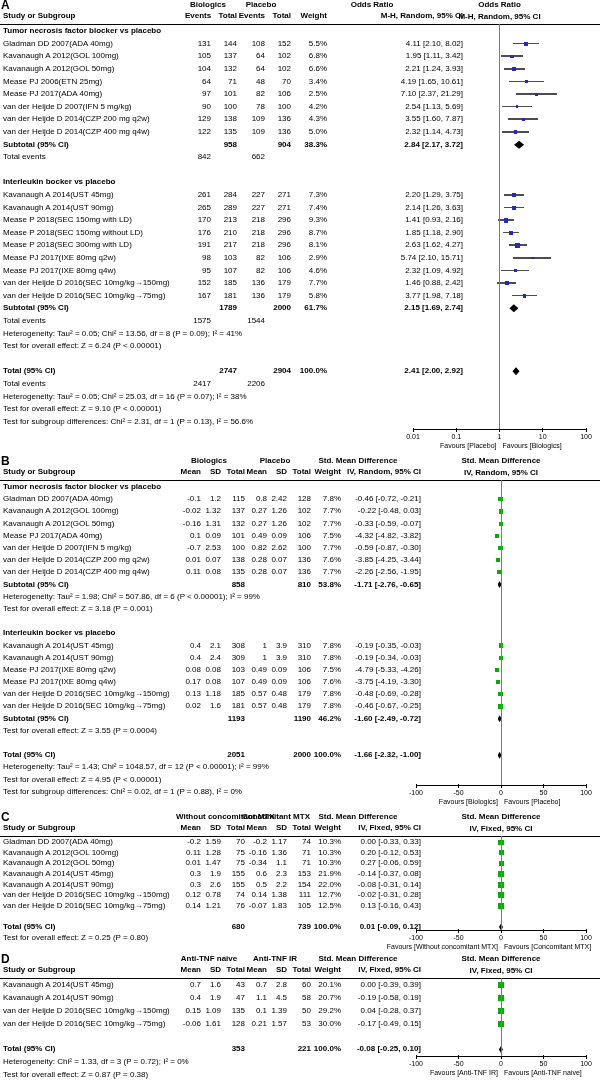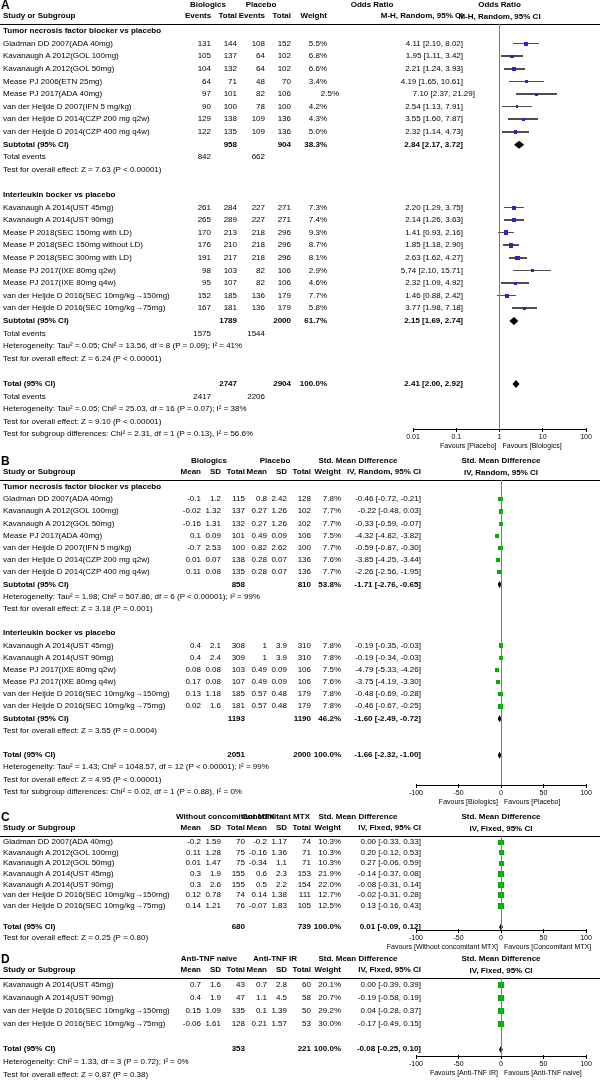--- a/index.html
+++ b/index.html
@@ -105,35 +105,35 @@
             <div class="ci-line" style="left: 95.9062px; width: 34.956px; top: calc(50% - 1px); height: 1.6px;"></div>
             <div class="sq" style="width: 2.69px; height: 2.69px; left: 112.066px; top: calc(50% - 1.345px); background: rgb(38, 38, 204);"></div>
           </div>
         </div>
         <div class="frow" style="height: 12.6px;">
           <div class="namec" style="width: 182px;">Mease PJ 2017(ADA 40mg)</div>
           <div class="num" style="width: 26px;">97</div>
           <div class="num" style="width: 26px;">101</div>
           <div class="num" style="width: 28px;">82</div>
           <div class="num" style="width: 26px;">106</div>
-          <div class="num" style="width: 48px;">2.5%</div>
+          <div class="num" style="width: 36px;">2.5%</div>
           <div class="num" style="width: 136px;">7.10 [2.37, 21.29]</div>
           <div class="prow" style="left: 413px; width: 173px;">
             <div class="ci-line" style="left: 102.708px; width: 41.2357px; top: calc(50% - 1px); height: 1.6px;"></div>
             <div class="sq" style="width: 2.5px; height: 2.5px; left: 122.067px; top: calc(50% - 1.25px); background: rgb(38, 38, 204);"></div>
           </div>
         </div>
         <div class="frow" style="height: 12.6px;">
           <div class="namec" style="width: 182px;">van der Heijde D 2007(IFN 5 mg/kg)</div>
           <div class="num" style="width: 26px;">90</div>
           <div class="num" style="width: 26px;">100</div>
           <div class="num" style="width: 28px;">78</div>
           <div class="num" style="width: 26px;">100</div>
           <div class="num" style="width: 36px;">4.2%</div>
-          <div class="num" style="width: 136px;">2.54 [1.13, 7.91]</div>
+          <div class="num" style="width: 136px;">2.54 [1.13, 5.69]</div>
           <div class="prow" style="left: 413px; width: 173px;">
             <div class="ci-line" style="left: 88.7956px; width: 30.363px; top: calc(50% - 1px); height: 1.6px;"></div>
             <div class="sq" style="width: 2.97px; height: 2.97px; left: 102.524px; top: calc(50% - 1.485px); background: rgb(38, 38, 204);"></div>
           </div>
         </div>
         <div class="frow" style="height: 12.6px;">
           <div class="namec" style="width: 182px;">van der Heijde D 2014(CZP 200 mg q2w)</div>
           <div class="num" style="width: 26px;">129</div>
           <div class="num" style="width: 26px;">138</div>
           <div class="num" style="width: 28px;">109</div>
@@ -170,23 +170,20 @@
             <div class="dia" style="width: 10.1241px; height: 8px; left: 101.044px; top: calc(50% - 4px);"></div>
           </div>
         </div>
         <div class="frow" style="height: 12.6px;">
           <div class="namec" style="width: 182px;">Total events</div>
           <div class="num" style="width: 26px;">842</div>
           <div class="num" style="width: 26px;"></div>
           <div class="num" style="width: 28px;">662</div>
           <div class="num" style="width: 26px;"></div>
           <div class="num" style="width: 36px;"></div>
-        </div>
-        <div class="frow" style="height: 12.6px;">
-          <div class="note">Test for overall effect: Z = 7.63 (P &lt; 0.00001)</div>
         </div>
         <div class="frow" style="height: 12.6px;"></div>
         <div class="frow" style="height: 12.6px;">
           <div class="sect">Interleukin bocker vs placebo</div>
         </div>
         <div class="frow" style="height: 12.6px;">
           <div class="namec" style="width: 182px;">Kavanaugh A 2014(UST 45mg)</div>
           <div class="num" style="width: 26px;">261</div>
           <div class="num" style="width: 26px;">284</div>
           <div class="num" style="width: 28px;">227</div>

